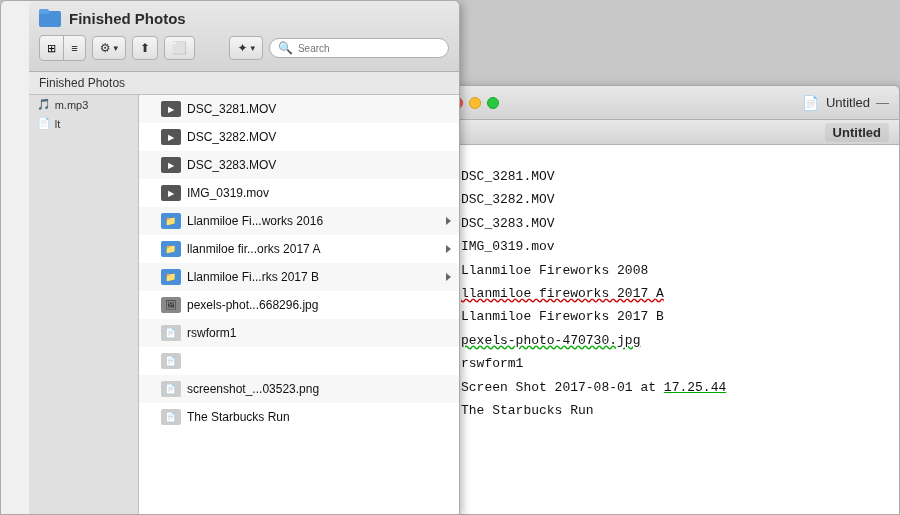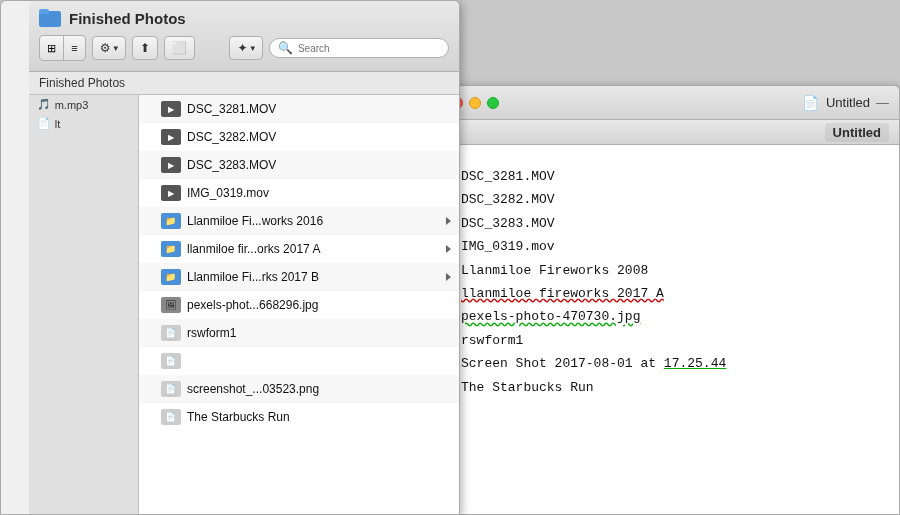--- a/index.html
+++ b/index.html
@@ -495,18 +495,19 @@
     <span class="textedit-subtitle">Untitled</span>
   </div>
   <div class="textedit-doc-area">
 
   <span class="filename-line">DSC_3281.MOV</span>
       <span class="filename-line">DSC_3282.MOV</span>
       <span class="filename-line">DSC_3283.MOV</span>
       <span class="filename-line">IMG_0319.mov</span>
       <span class="filename-line">Llanmiloe Fireworks 2008</span>
       <span class="filename-line" style="text-decoration: underline wavy rgb(204, 0, 0);">llanmiloe fireworks 2017 A</span>
+      <span class="filename-line">Llanmiloe Fireworks 2017 B</span>
       <span class="filename-line" style="text-decoration: underline wavy rgb(0, 170, 0);">pexels-photo-470730.jpg</span>
       <span class="filename-line">rswform1</span>
       <span class="filename-line"><span>Screen Shot 2017-08-01 at </span><span style="text-decoration: underline rgb(0, 170, 0);">17.25.44</span></span>
       <span class="filename-line">The Starbucks Run</span>
     </div>
 </div>
 
 </body></html>

